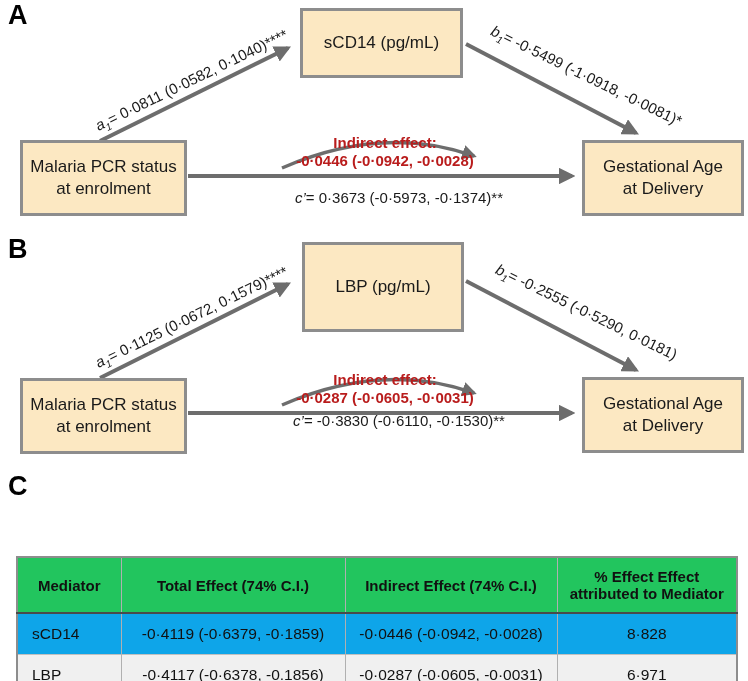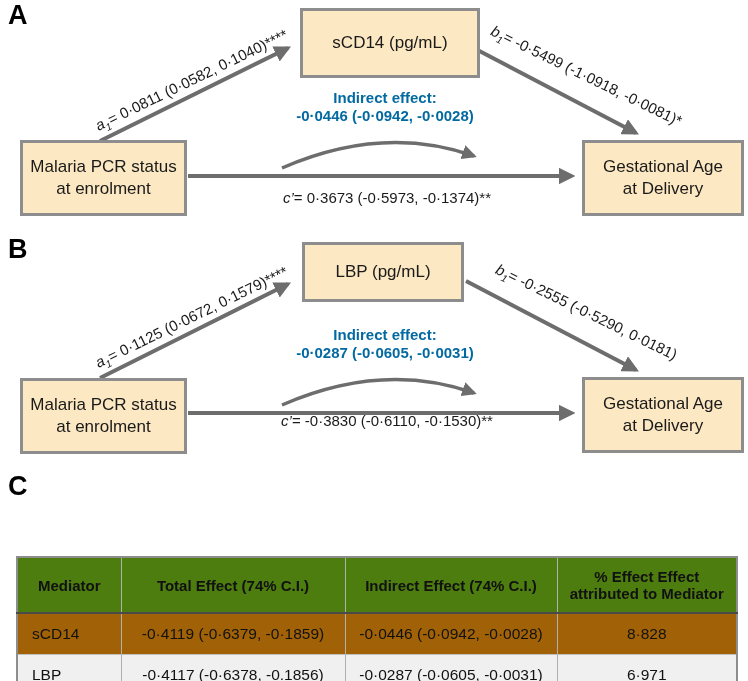--- a/index.html
+++ b/index.html
@@ -18,41 +18,42 @@
     box-sizing:border-box;
   }
   .edge-label {
     position:absolute; white-space:nowrap; font-size:15px; color:#1a1a1a;
     transform:translate(-50%,-50%) rotate(var(--rot,0deg));
   }
   .edge-label .var, .c-label .var { font-style:italic; }
   .edge-label sub { font-size:10px; font-style:italic; }
   .indirect {
     position:absolute; transform:translateX(-50%); text-align:center;
-    font-weight:bold; font-size:15px; line-height:18px; color:#0369a1;
+    font-weight:bold; font-size:15px; line-height:18px; color:#b91c1c;
     white-space:nowrap;
+    margin-top:45px;
   }
   .c-label {
     position:absolute; transform:translateX(-50%); font-size:15px;
-    white-space:nowrap; color:#1a1a1a;
+    white-space:nowrap; color:#1a1a1a;margin-left:12px;
   }
   table.effects {
     position:absolute; left:16px; top:556px; width:720px;
     border-collapse:collapse; font-size:15.5px; color:#111;
     border:2px solid #8d8d8d; table-layout:fixed;
   }
   table.effects th {
-    background:#4d7c0f; font-weight:bold; font-size:15px;
+    background:#22c55e; font-weight:bold; font-size:15px;
     border-left:1px solid #b0b0b0; border-bottom:2px solid #4a4a4a;
     height:50px; padding:2px 6px; text-align:center; vertical-align:middle;
   }
   table.effects td {
     border-left:1px solid #b0b0b0; border-top:1px solid #c0c0c0;
     height:36px; padding:2px 6px; text-align:center; vertical-align:middle;
-    background:#a16207;
+    background:#0ea5e9;
   }
   table.effects th:first-child, table.effects td:first-child { border-left:none; }
   table.effects td.left { text-align:left; padding-left:14px; }
   table.effects tr.alt td { background:#f0f0f0; }
   .bl { display:block; }
 </style>
 </head>
 <body>
 
 <div class="canvas">
@@ -70,21 +71,21 @@
     <path d="M282,168 Q383,124 474,156" stroke="#6d6d6d" stroke-width="3.5" fill="none" marker-end="url(#ah)"></path>
 
     <path d="M100,378 L288,284" stroke="#6d6d6d" stroke-width="4" fill="none" marker-end="url(#ah)"></path>
     <path d="M466,281 L636,370" stroke="#6d6d6d" stroke-width="4" fill="none" marker-end="url(#ah)"></path>
     <path d="M188,413 L572,413" stroke="#6d6d6d" stroke-width="4" fill="none" marker-end="url(#ah)"></path>
     <path d="M282,405 Q383,361 474,393" stroke="#6d6d6d" stroke-width="3.5" fill="none" marker-end="url(#ah)"></path>
   </svg>
 
   <div class="panel-label" style="left:8px; top:0px;">A</div>
 
-  <div class="node" style="left:300px; top:8px; width:180px; height:70px;">
+  <div class="node" style="left:300px; top:8px; width:163px; height:70px;">
     <span>sCD14 (pg/mL)</span>
   </div>
 
   <div class="node" style="left:20px; top:140px; width:167px; height:76px;">
     <span class="bl">Malaria PCR status</span>
     <span class="bl">at enrolment</span>
   </div>
 
   <div class="node" style="left:582px; top:140px; width:162px; height:76px;">
     <span class="bl">Gestational Age</span>
@@ -103,21 +104,21 @@
     <div>Indirect effect:</div>
     <div>-0·0446 (-0·0942, -0·0028)</div>
   </div>
 
   <div class="c-label" style="left:387px; top:189px;">
     <span class="var">c’</span><span>= 0·3673 (-0·5973, -0·1374)**</span>
   </div>
 
   <div class="panel-label" style="left:8px; top:234px;">B</div>
 
-  <div class="node" style="left:302px; top:242px; width:162px; height:60px;">
+  <div class="node" style="left:302px; top:242px; width:162px; height:90px;">
     <span>LBP (pg/mL)</span>
   </div>
 
   <div class="node" style="left:20px; top:378px; width:167px; height:76px;">
     <span class="bl">Malaria PCR status</span>
     <span class="bl">at enrolment</span>
   </div>
 
   <div class="node" style="left:582px; top:377px; width:162px; height:76px;">
     <span class="bl">Gestational Age</span>

